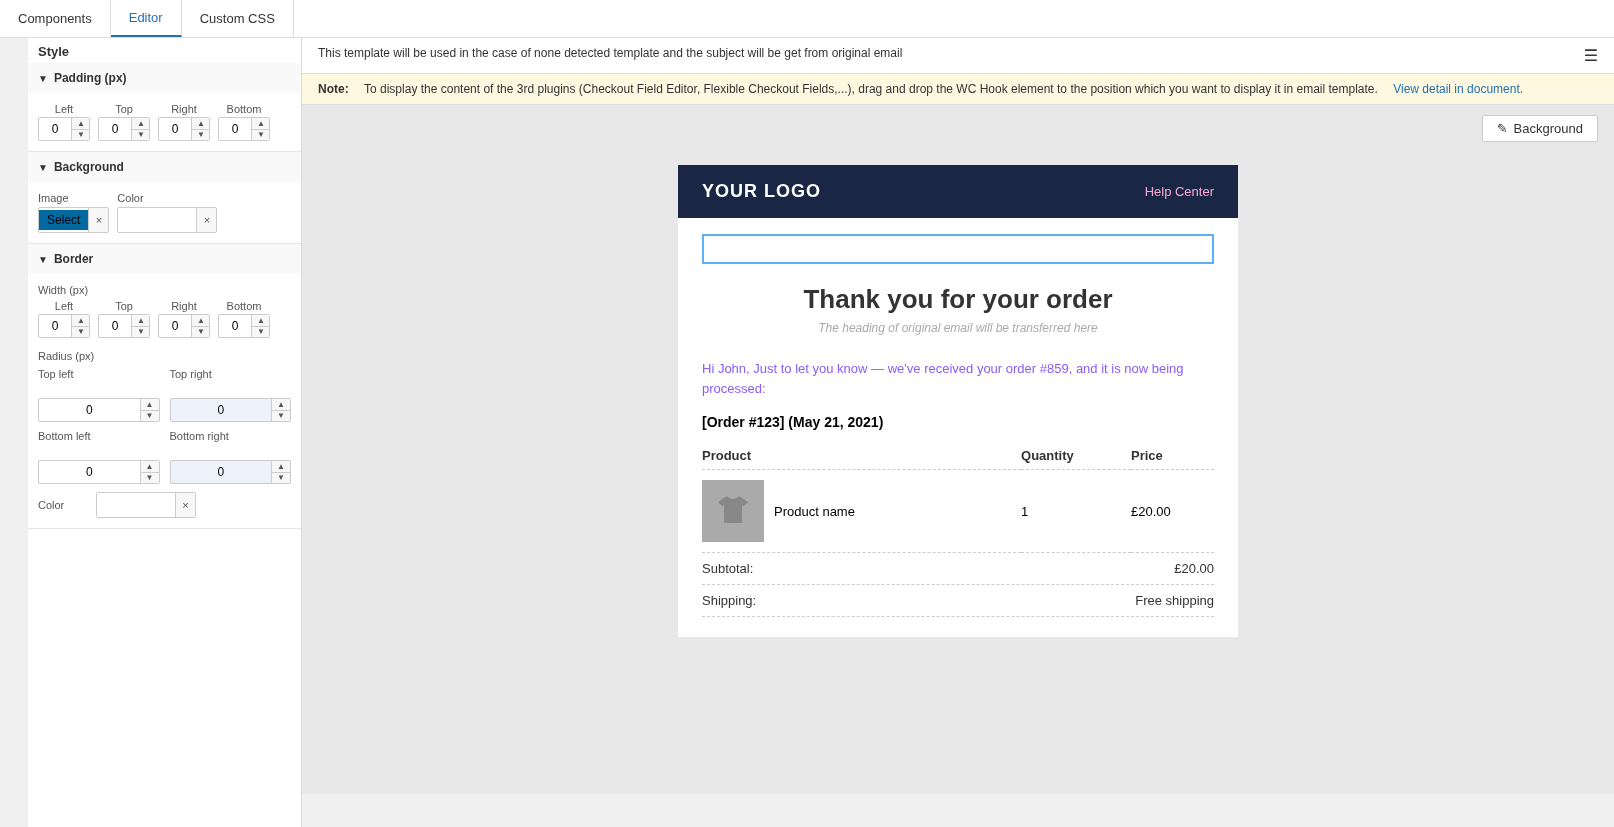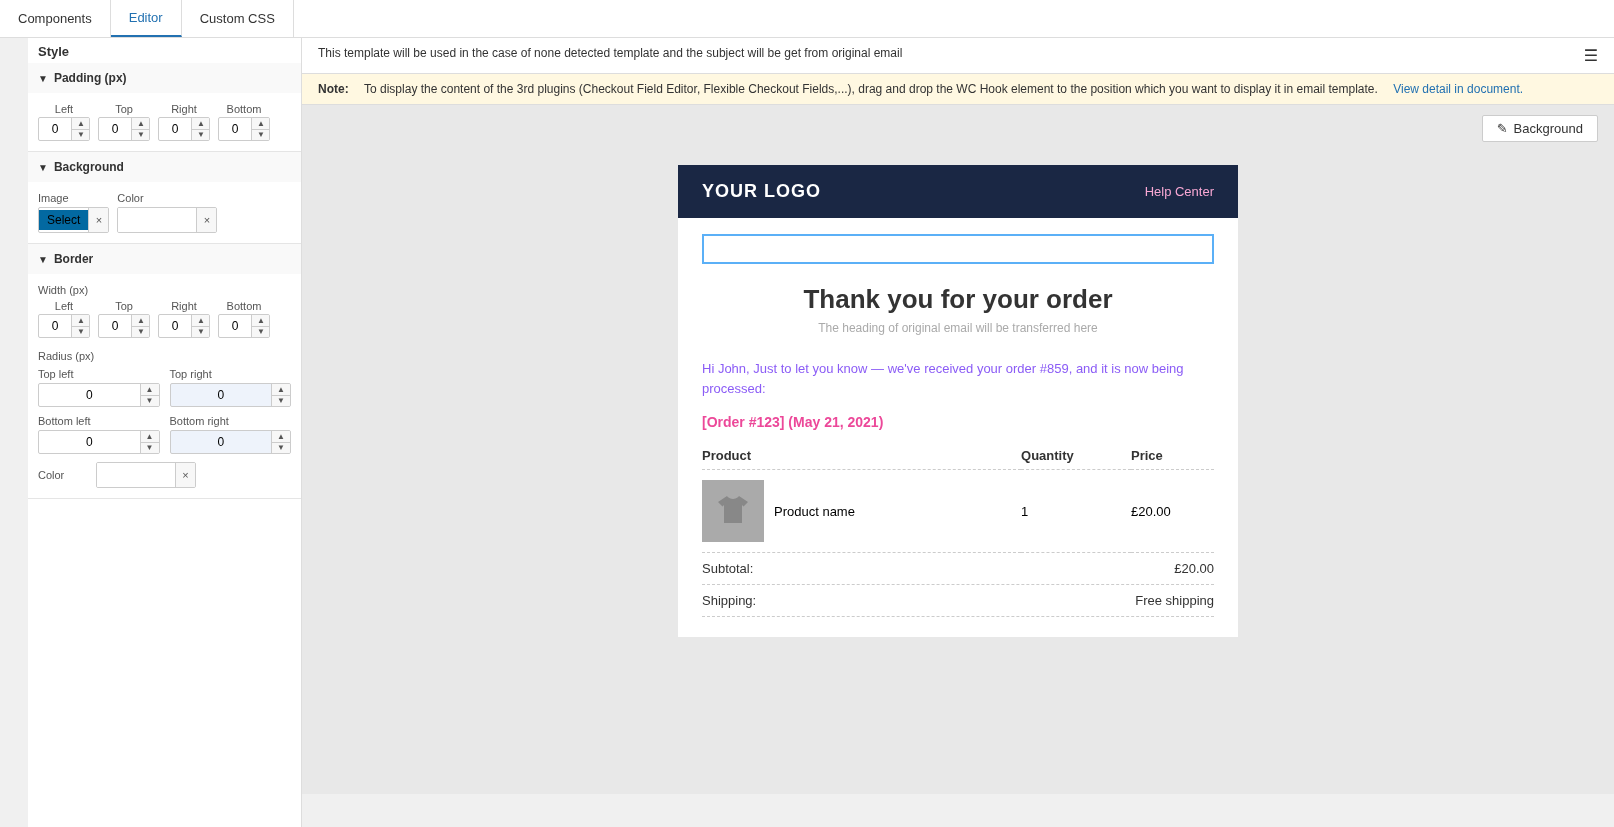--- a/index.html
+++ b/index.html
@@ -65,21 +65,21 @@
       font-size: 10px;
     }
 
     .sidebar-section-content {
       padding: 10px;
     }
 
     .field-group {
       display: flex;
       flex-direction: column;
-      gap: 3px;
+      gap: 18px;
     }
 
     .field-label {
       font-size: 11px;
       color: #555;
     }
 
     .number-input-wrap {
       display: flex;
       align-items: center;
@@ -311,33 +311,34 @@
       font-size: 26px;
       font-weight: bold;
       color: #333;
       margin-bottom: 6px;
     }
 
     .email-subtitle {
       text-align: center;
       font-size: 12px;
       color: #aaa;
+      font-style: italic;
       margin-bottom: 24px;
     }
 
     .email-greeting {
       font-size: 13px;
       color: #8b5cf6;
       margin-bottom: 16px;
       line-height: 1.5;
     }
 
     .order-ref {
       font-size: 14px;
-      color: #ec4899;
+      color: #000000;
       font-weight: bold;
       margin-bottom: 12px;
     }
 
     .order-table {
       width: 100%;
       border-collapse: collapse;
       font-size: 13px;
     }
 

